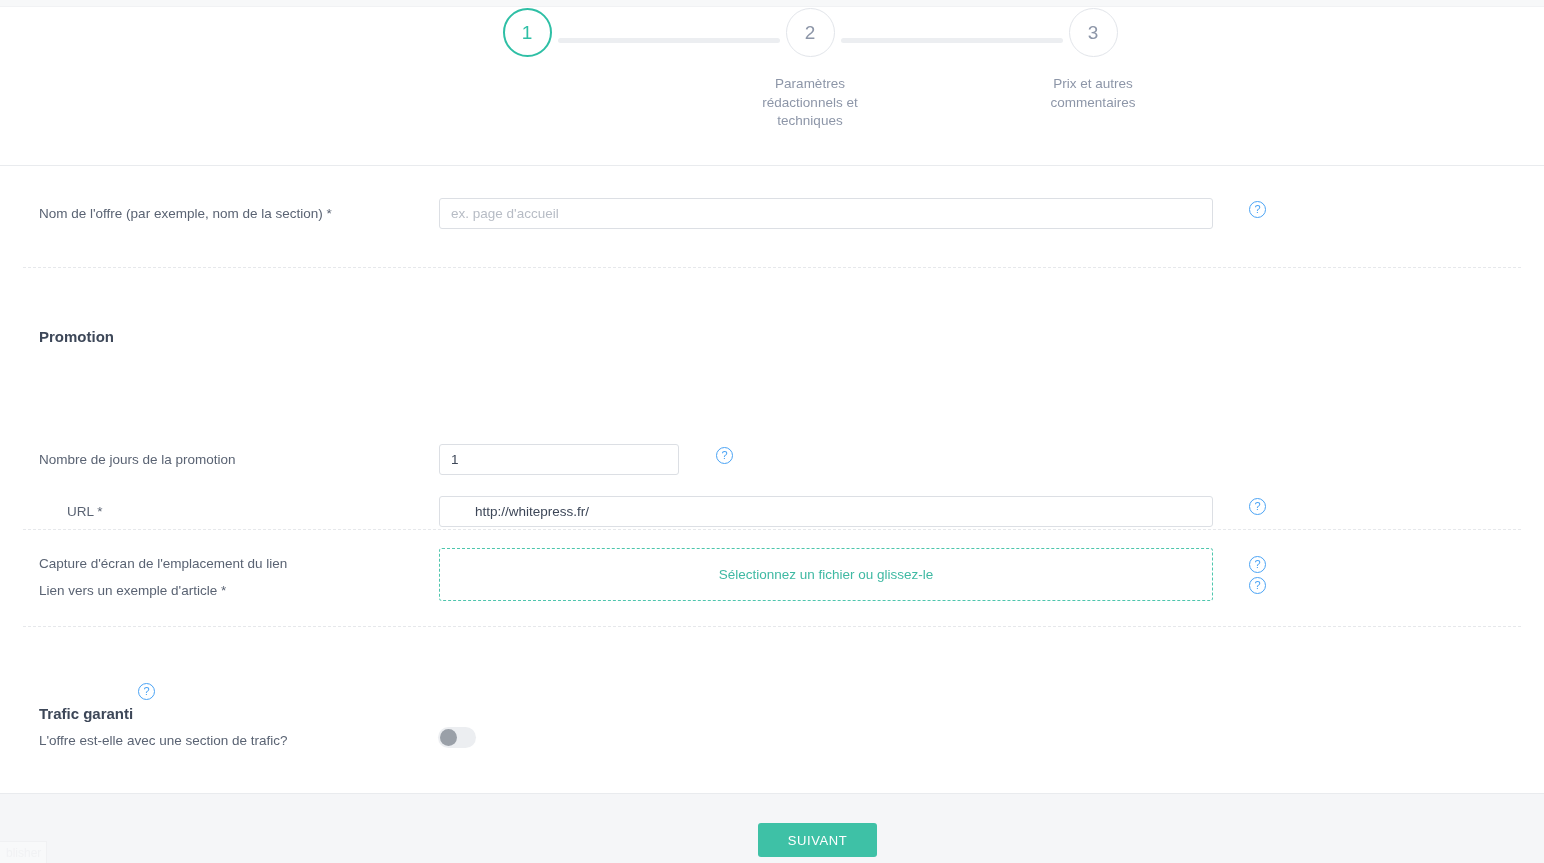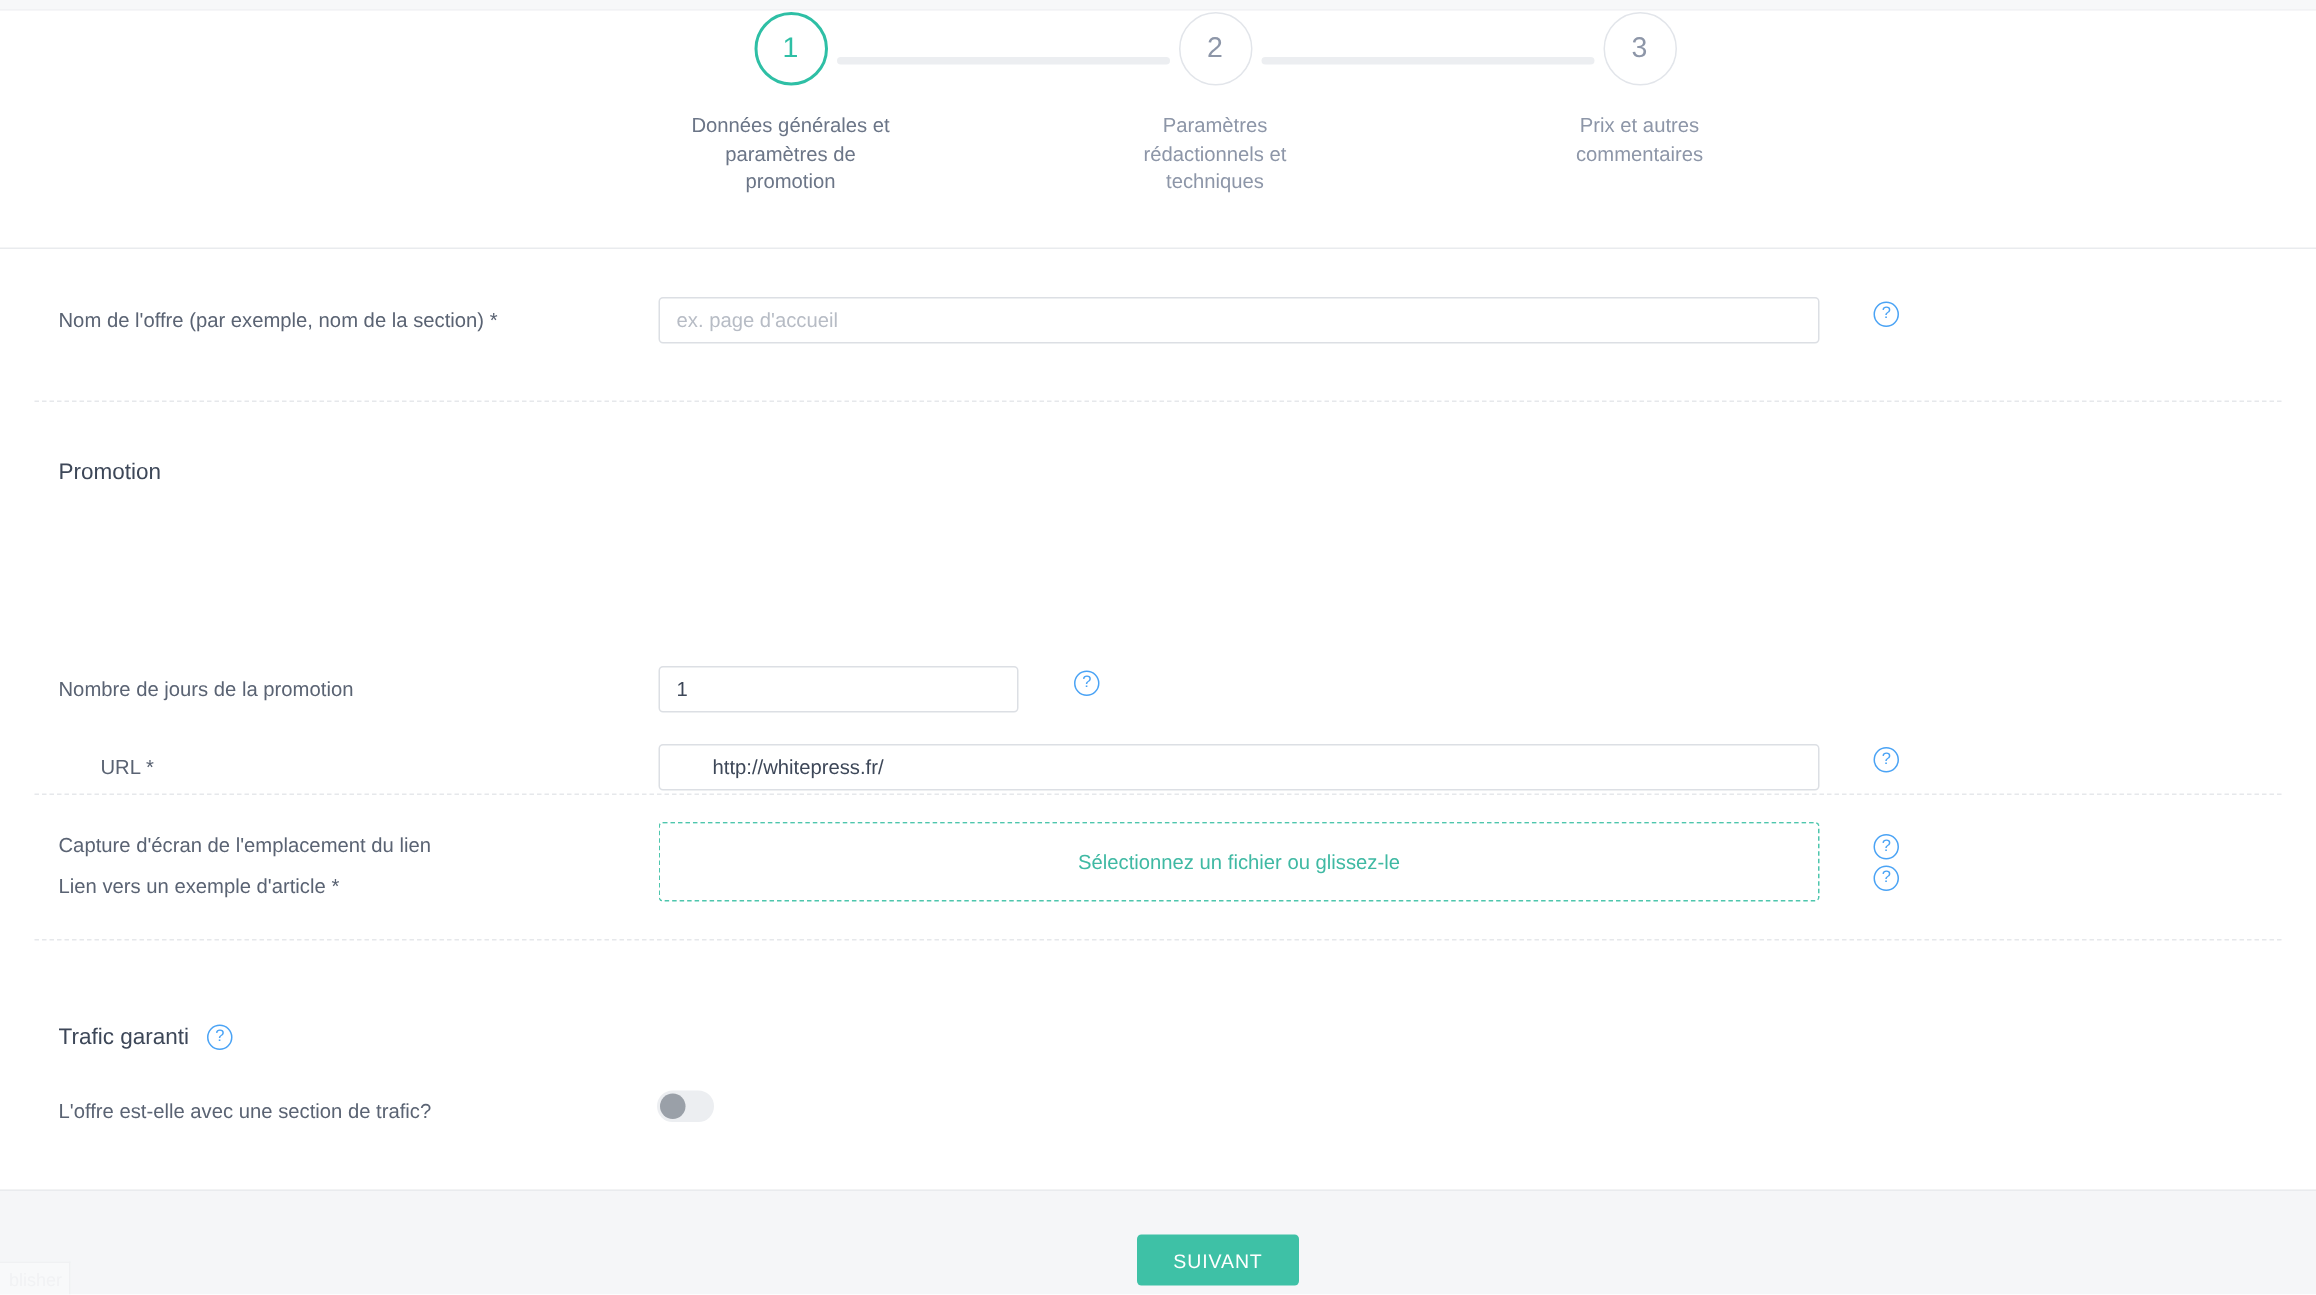--- a/index.html
+++ b/index.html
@@ -120,23 +120,24 @@
     left: 23px;
     font-size: 13.5px;
     color: #5a6373;
     white-space: nowrap;
   }
 
   .section-title {
     position: absolute;
     left: 23px;
     font-size: 15px;
-    font-weight: normal;
+    font-weight: bold;
     color: #3d4758;
     white-space: nowrap;
+    margin-top: 22px;
   }
 
   .text-input {
     position: absolute;
     height: 31px;
     border: 1px solid #dcdfe4;
     border-radius: 3px;
     background: #ffffff;
     font-family: "Liberation Sans", "DejaVu Sans", sans-serif;
     font-size: 13.5px;
@@ -194,21 +195,21 @@
   .footer {
     position: absolute;
     left: 0; top: 793px;
     width: 1544px; height: 70px;
     background: #f5f6f8;
     border-top: 1px solid #e9ebee;
   }
   .next-button {
     position: absolute;
     left: 758px; top: 29px;
-    width: 108px; height: 34px;
+    width: 119px; height: 34px;
     background: #3ec1a6;
     color: #ffffff;
     border: none;
     border-radius: 3px;
     font-family: "Liberation Sans", "DejaVu Sans", sans-serif;
     font-size: 13px;
     letter-spacing: 0.6px;
     cursor: pointer;
   }
 
@@ -239,21 +240,20 @@
   <div class="stepper">
     <div class="steps-row">
 
       <div class="connector connector-a"></div>
       <div class="connector connector-b"></div>
 
       <div class="step step-1">
         <div class="step-circle active">
           <span>1</span>
         </div>
-        <div class="step-label">Données générales et paramètres de promotion</div>
       </div>
 
       <div class="step step-2">
         <div class="step-circle inactive">
           <span>2</span>
         </div>
         <div class="step-label">Paramètres rédactionnels et techniques</div>
       </div>
 
       <div class="step step-3">

